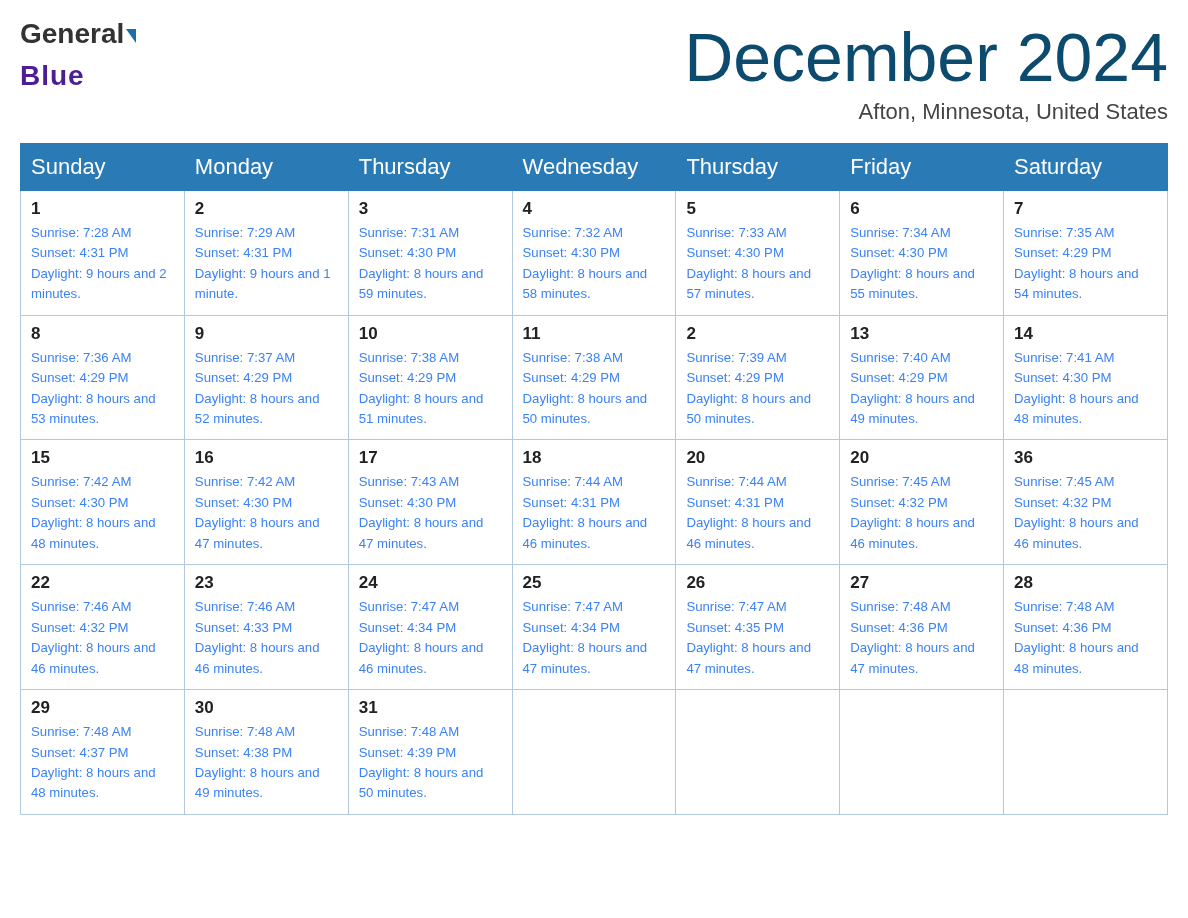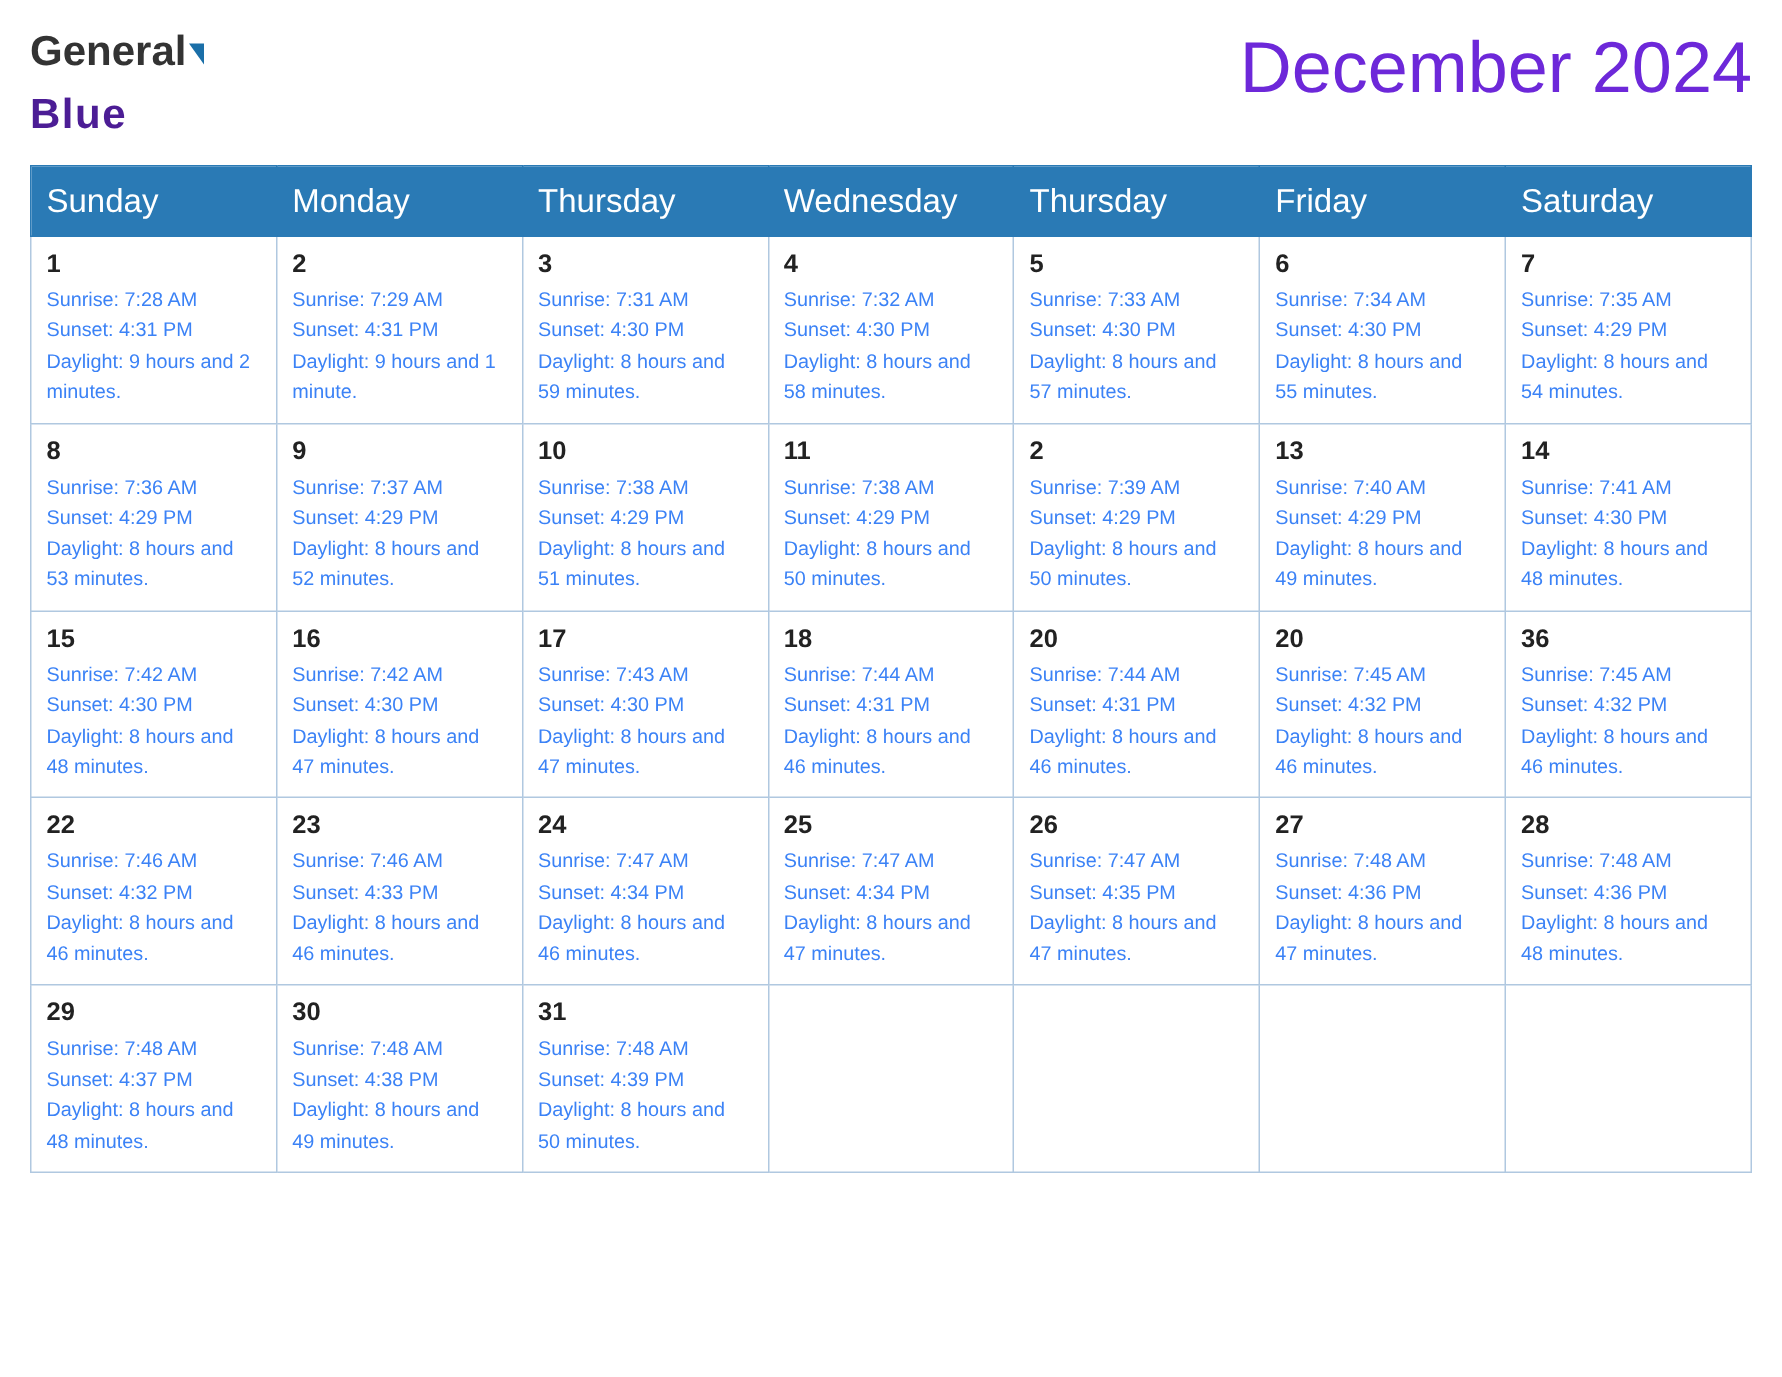--- a/index.html
+++ b/index.html
@@ -41,23 +41,23 @@
     .logo-line2 {
       font-size: 28px;
       font-weight: bold;
       color: #4c1d95;
       letter-spacing: 1px;
     }
     .title-block {
       text-align: right;
     }
     .month-title {
-      font-size: 48px;
+      font-size: 68px;
       font-weight: normal;
-      color: #6d28d9;
+      color: #0c4a6e;
       line-height: 1.1;
       text-align: center;
     }
     .location {
       font-size: 22px;
       color: #444;
       margin-top: 4px;
     }
     .calendar {
       width: 100%;
@@ -107,20 +107,21 @@
 
 <div class="header">
   <div class="logo">
     <div class="logo-text">
       General<span class="logo-triangle"></span>
     </div>
     <div class="logo-line2">Blue</div>
   </div>
   <div class="title-block">
     <div class="month-title">December 2024</div>
+    <div class="location">Afton, Minnesota, United States</div>
   </div>
 </div>
 
 <table class="calendar">
   <thead>
     <tr>
     <th>Sunday</th>
         <th>Monday</th>
         <th>Thursday</th>
         <th>Wednesday</th>

